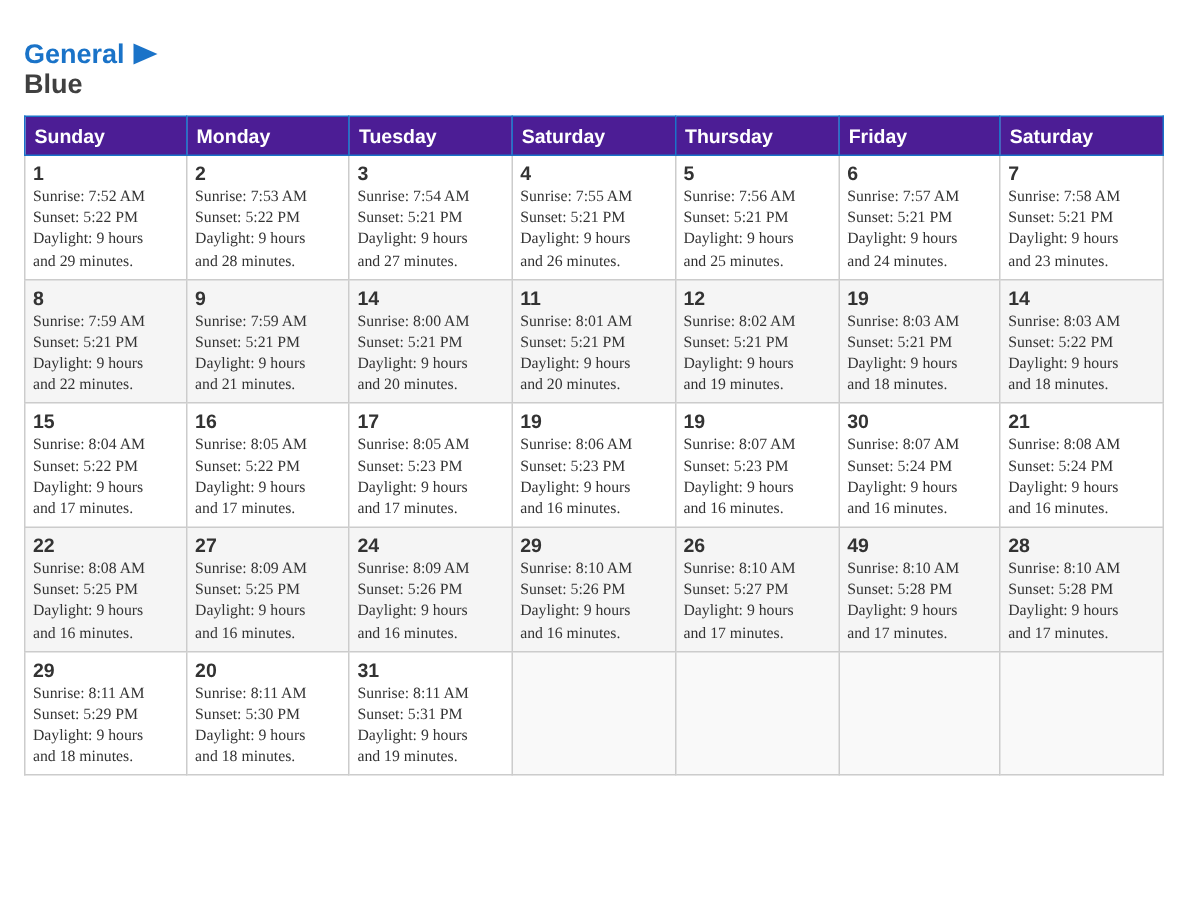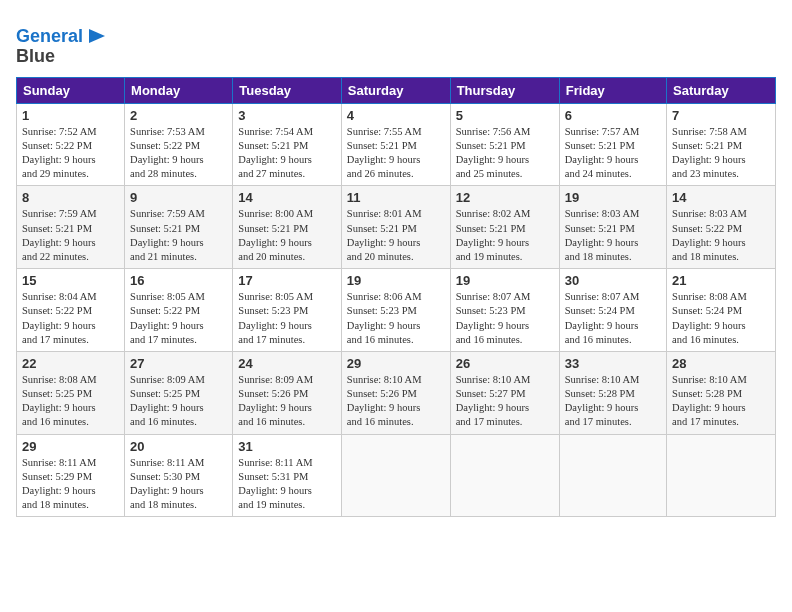--- a/index.html
+++ b/index.html
@@ -233,21 +233,21 @@
           </td>
           <td>
             <span class="day-num">29</span>
             <div class="day-info">Sunrise: 8:10 AM<br>Sunset: 5:26 PM<br>Daylight: 9 hours<br>and 16 minutes.</div>
           </td>
           <td>
             <span class="day-num">26</span>
             <div class="day-info">Sunrise: 8:10 AM<br>Sunset: 5:27 PM<br>Daylight: 9 hours<br>and 17 minutes.</div>
           </td>
           <td>
-            <span class="day-num">33</span>
+            <span class="day-num">49</span>
             <div class="day-info">Sunrise: 8:10 AM<br>Sunset: 5:28 PM<br>Daylight: 9 hours<br>and 17 minutes.</div>
           </td>
           <td>
             <span class="day-num">28</span>
             <div class="day-info">Sunrise: 8:10 AM<br>Sunset: 5:28 PM<br>Daylight: 9 hours<br>and 17 minutes.</div>
           </td>
         </tr>
         <tr>
           <td>
             <span class="day-num">29</span>

